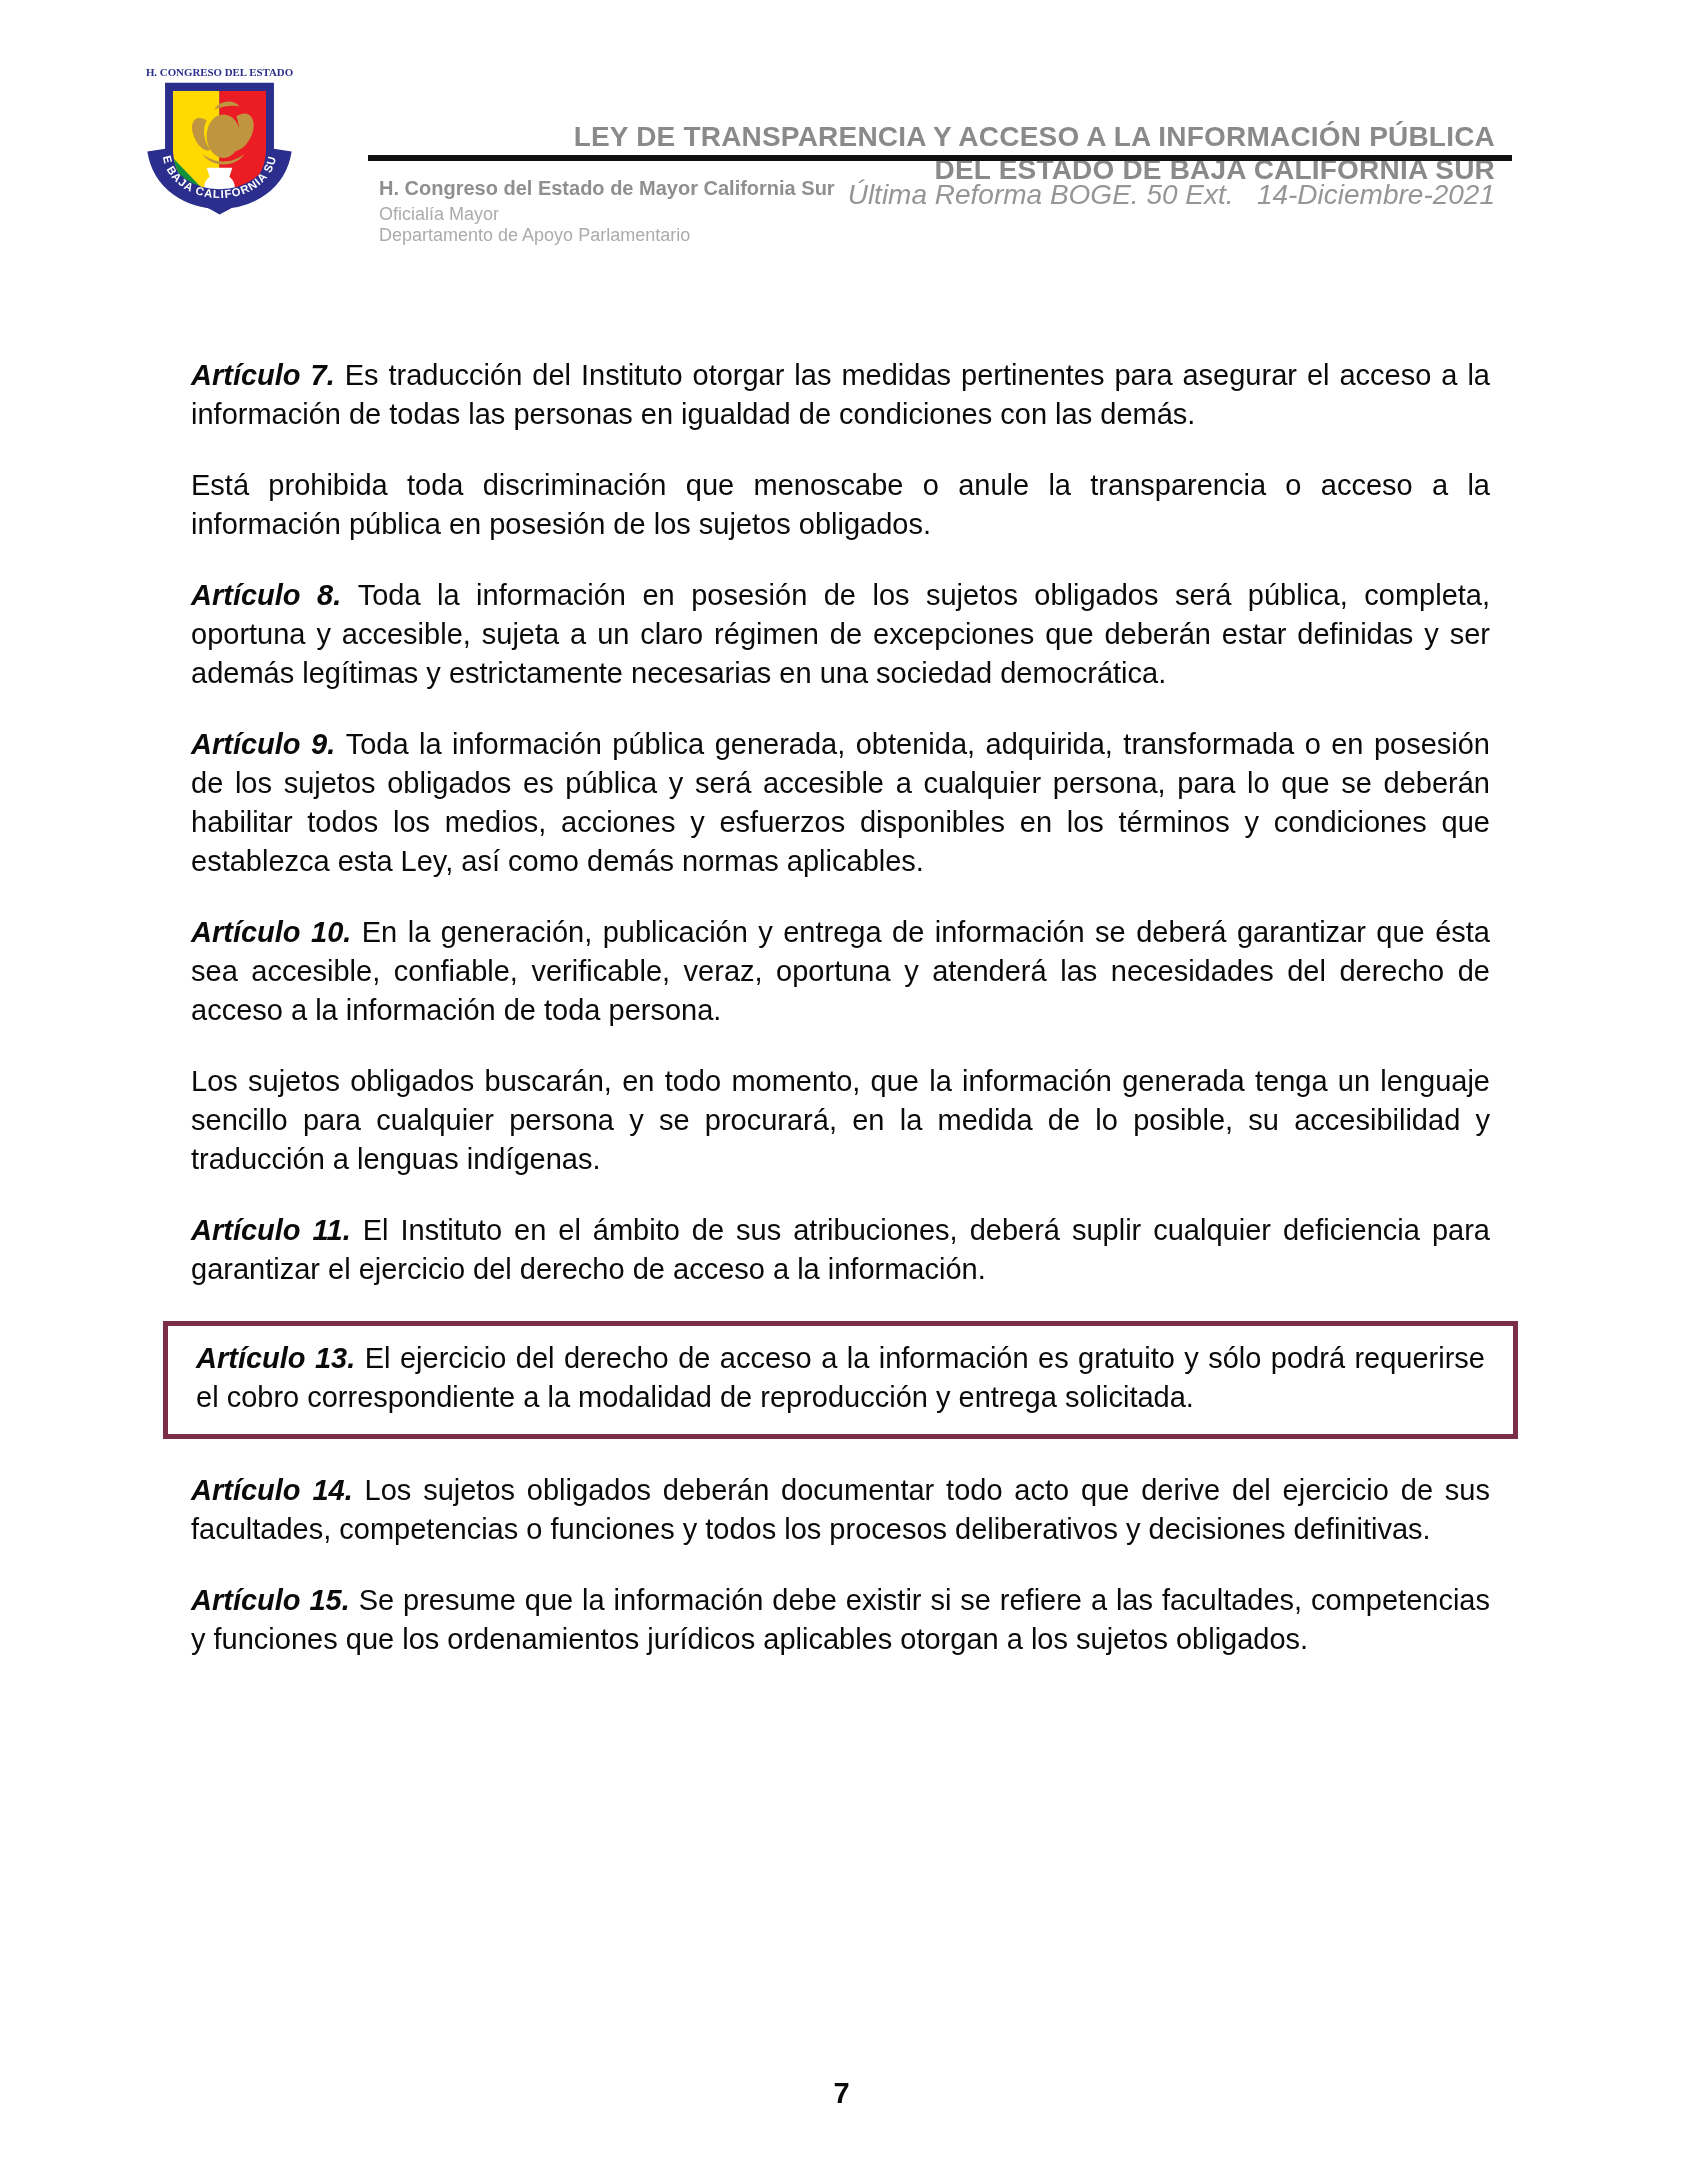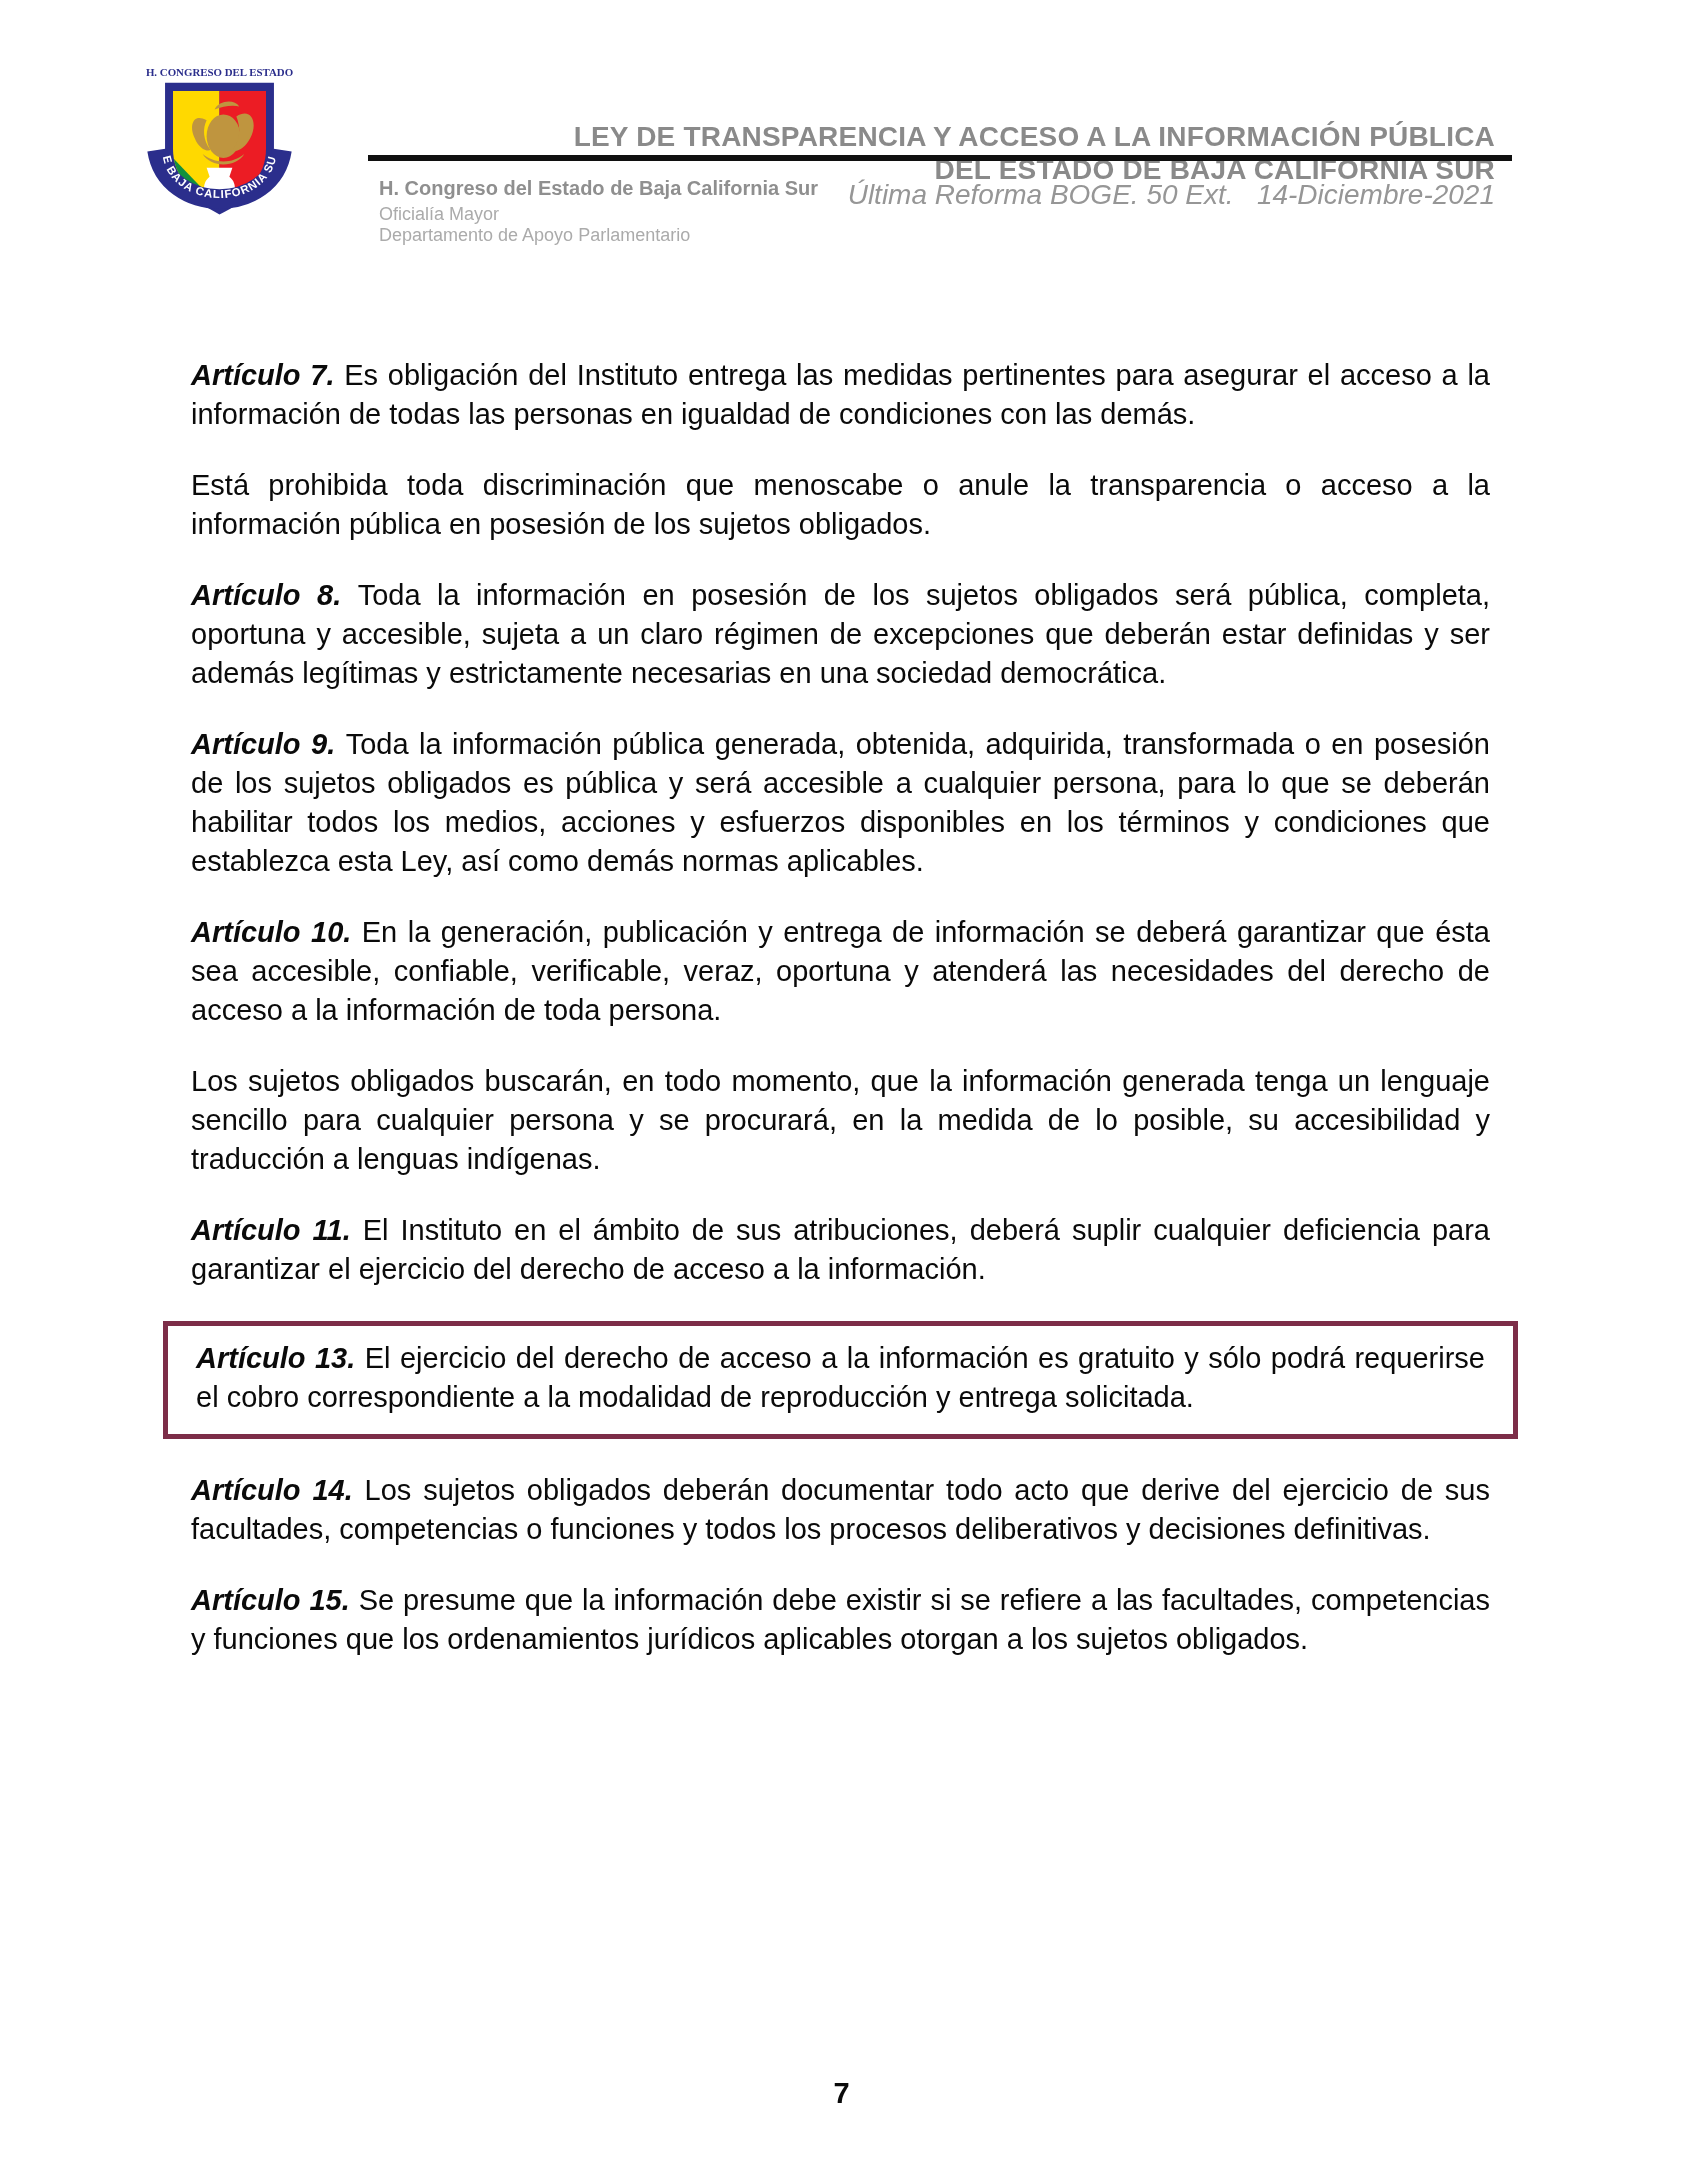--- a/index.html
+++ b/index.html
@@ -114,31 +114,31 @@
     </div>
 
     <div class="doc-title">
       <div>LEY DE TRANSPARENCIA Y ACCESO A LA INFORMACIÓN PÚBLICA</div>
       <div>DEL ESTADO DE BAJA CALIFORNIA SUR</div>
     </div>
 
     <div class="header-rule"></div>
 
     <div class="org-block">
-      <div class="org-line1">H. Congreso del Estado de Baja California Sur</div>
+      <div class="org-line1">H. Congreso del Estado de Mayor California Sur</div>
       <div class="org-line2">Oficialía Mayor</div>
       <div class="org-line3">Departamento de Apoyo Parlamentario</div>
     </div>
 
     <div class="reform-note">Última Reforma BOGE. 50 Ext.   14-Diciembre-2021</div>
 
   </header>
 
   <main class="doc-body">
-    <p><span class="lead">Artículo 7. </span><span>Es obligación del Instituto entrega las medidas pertinentes para asegurar el acceso a la información de todas las personas en igualdad de condiciones con las demás.</span></p>
+    <p><span class="lead">Artículo 7. </span><span>Es traducción del Instituto otorgar las medidas pertinentes para asegurar el acceso a la información de todas las personas en igualdad de condiciones con las demás.</span></p>
 
     <p><span class="lead"></span><span>Está prohibida toda discriminación que menoscabe o anule la transparencia o acceso a la información pública en posesión de los sujetos obligados.</span></p>
 
     <p><span class="lead">Artículo 8. </span><span>Toda la información en posesión de los sujetos obligados será pública, completa, oportuna y accesible, sujeta a un claro régimen de excepciones que deberán estar definidas y ser además legítimas y estrictamente necesarias en una sociedad democrática.</span></p>
 
     <p><span class="lead">Artículo 9. </span><span>Toda la información pública generada, obtenida, adquirida, transformada o en posesión de los sujetos obligados es pública y será accesible a cualquier persona, para lo que se deberán habilitar todos los medios, acciones y esfuerzos disponibles en los términos y condiciones que establezca esta Ley,  así como demás normas aplicables.</span></p>
 
     <p><span class="lead">Artículo 10. </span><span>En la generación, publicación y entrega de información se deberá garantizar que ésta sea accesible, confiable, verificable, veraz, oportuna y atenderá las necesidades del derecho de acceso a la información de toda persona.</span></p>
 
     <p><span class="lead"></span><span>Los sujetos obligados buscarán, en todo momento, que la información generada tenga un lenguaje sencillo para cualquier persona y se procurará, en la medida de lo posible, su accesibilidad y traducción a lenguas indígenas.</span></p>

